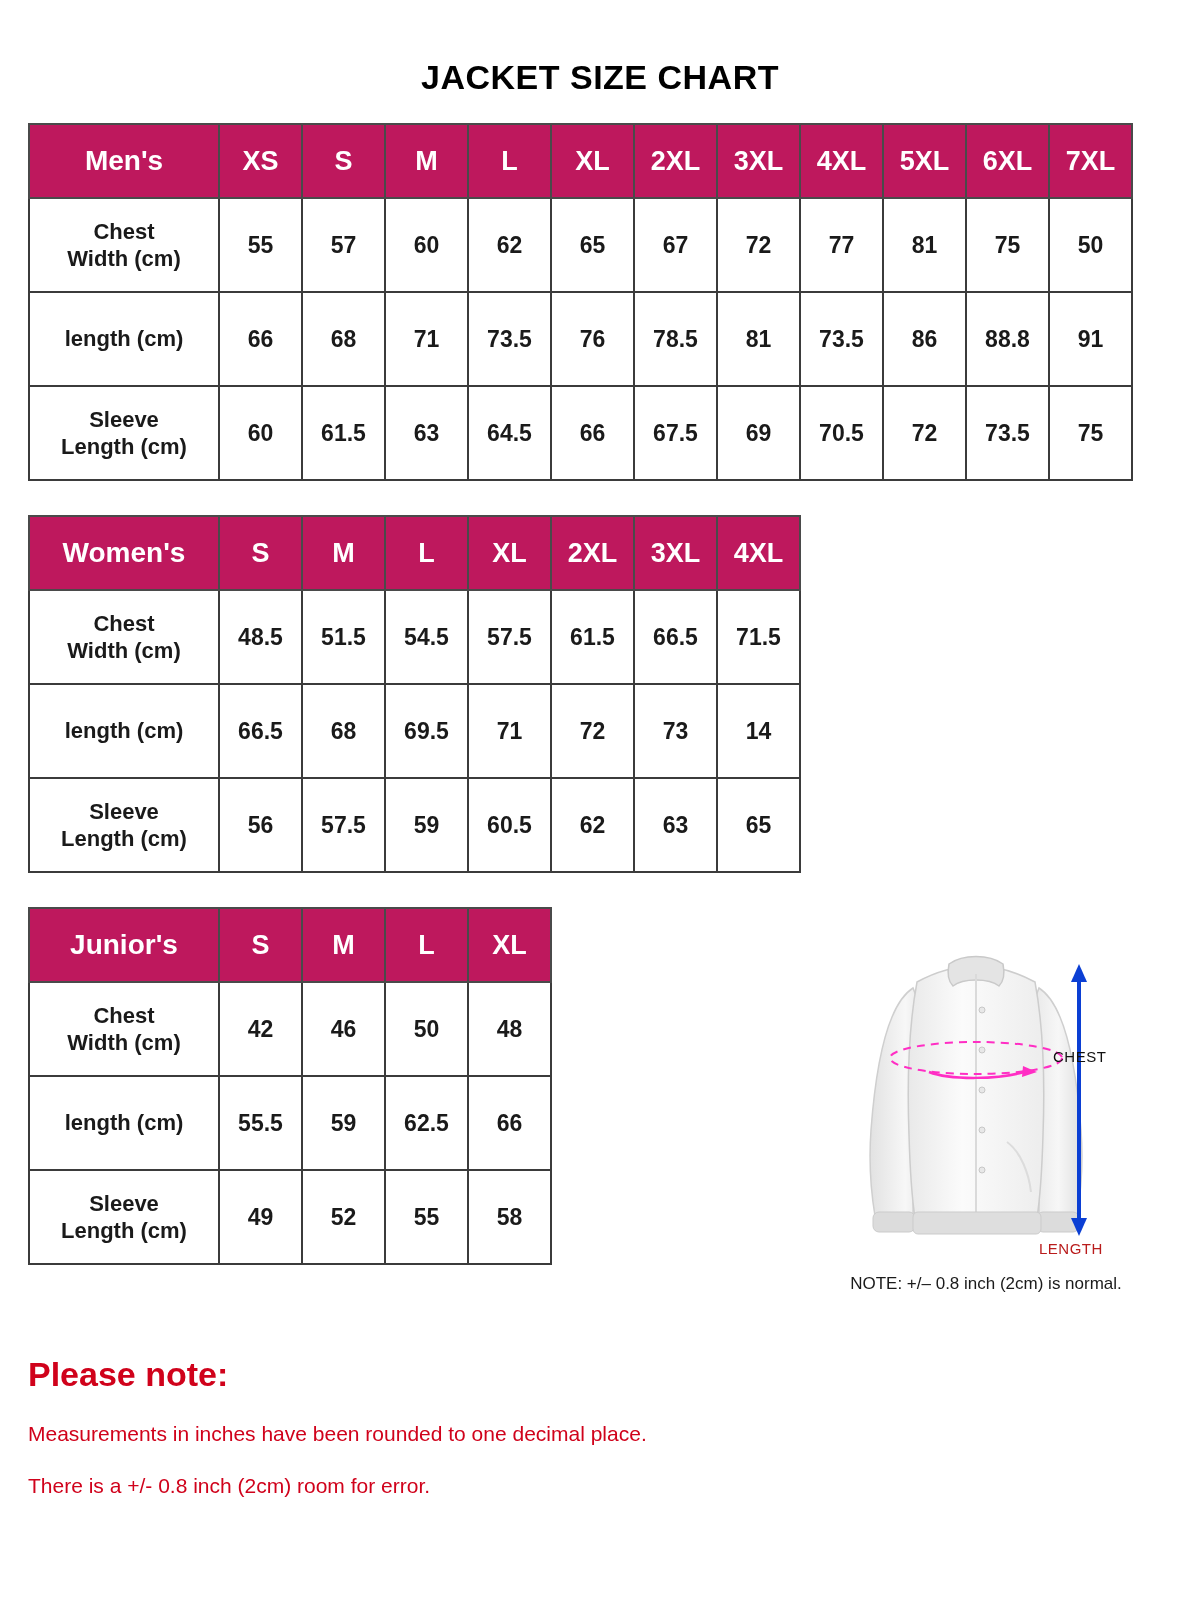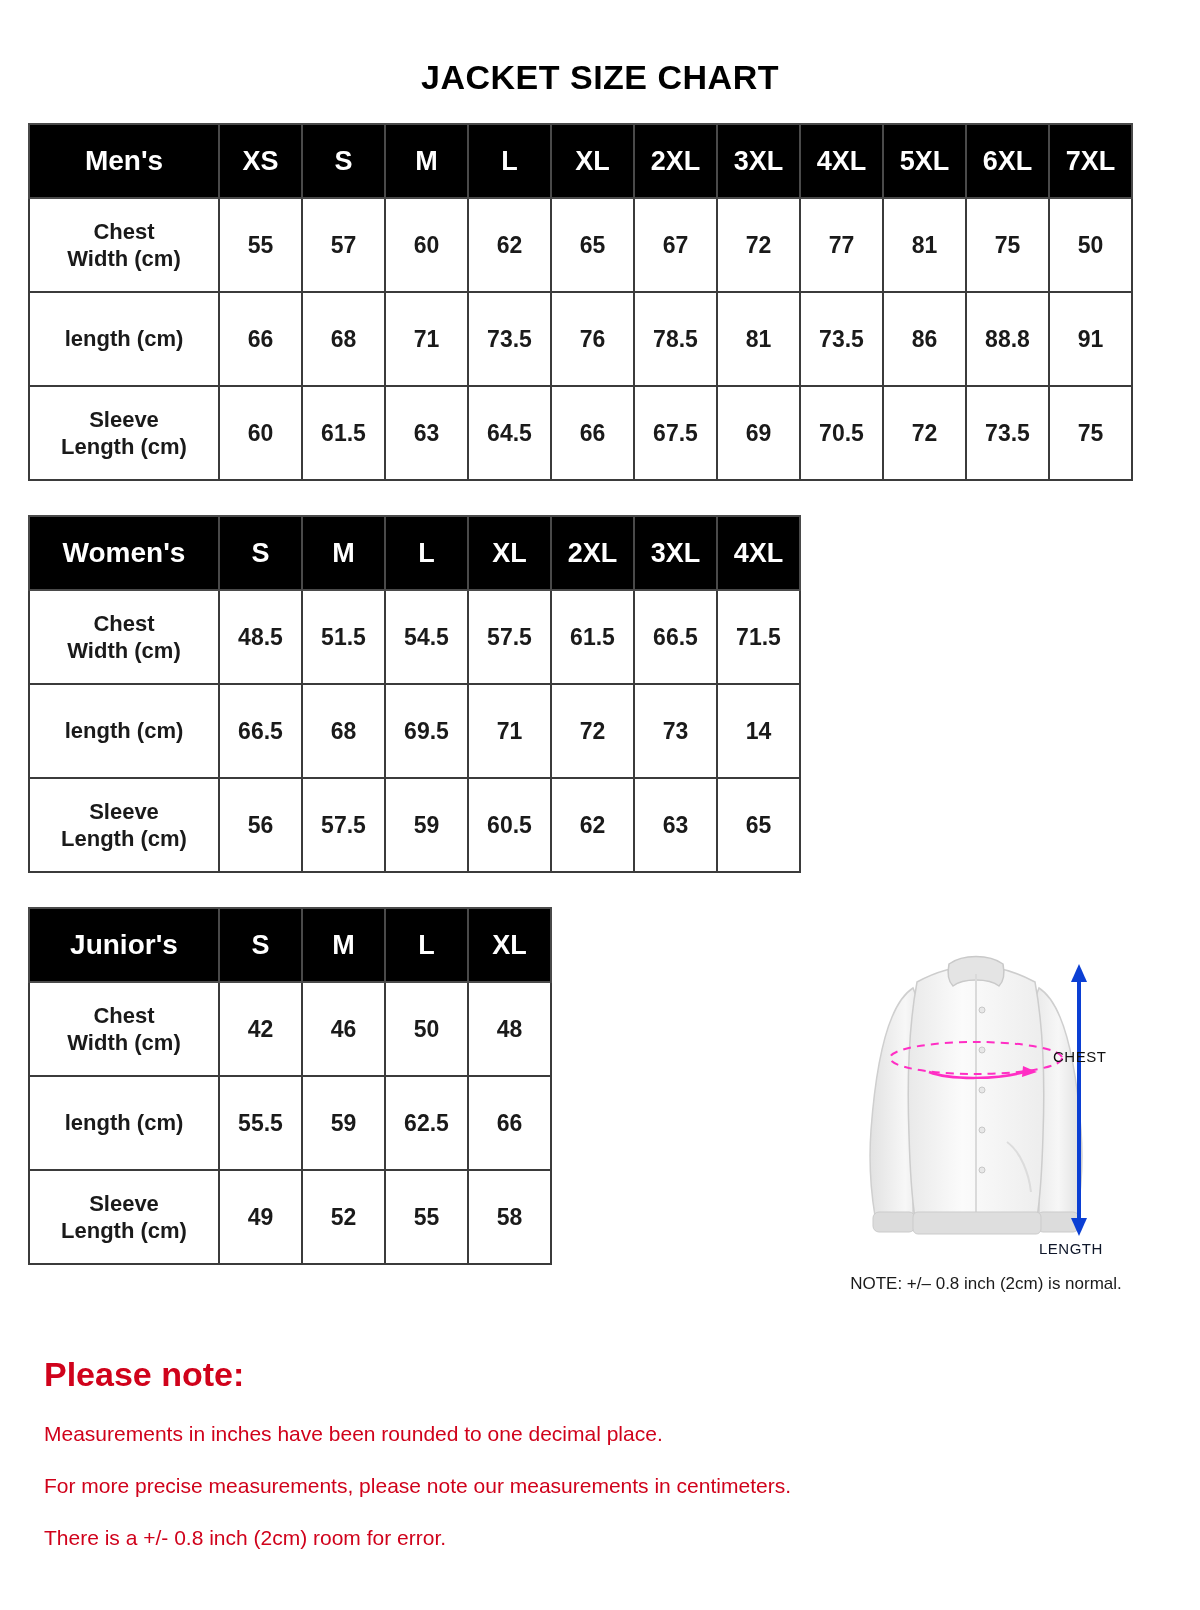--- a/index.html
+++ b/index.html
@@ -42,21 +42,21 @@
     border: 2px solid #3b3b3b;
     text-align: center;
     vertical-align: middle;
     font-size: 23px;
     font-weight: bold;
     color: #1a1a1a;
     background: #ffffff;
     padding: 0;
   }
   table.size-table thead th {
-    background: #000000;
+    background: #be185d;
     color: #ffffff;
     height: 72px;
     font-size: 27px;
     border-color: #4a4a4a;
   }
   table.size-table thead th.row-head {
     font-size: 28px;
   }
   table.size-table tbody th.row-head {
     background: #ffffff;
@@ -95,21 +95,21 @@
   .note-line {
     text-align: center;
     font-size: 17px;
     color: #1a1a1a;
     margin-top: 14px;
     font-family: "Liberation Sans", sans-serif;
   }
 
   .please-wrap {
     position: absolute;
-    left: 44px;
+    left: 28px;
     top: 1355px;
     width: 1000px;
   }
   .please-title {
     color: #d0021b;
     font-size: 34px;
     font-weight: bold;
     margin-bottom: 16px;
   }
   .please-line {
@@ -122,21 +122,21 @@
   .lbl-chest {
     position: absolute;
     font-size: 15px;
     letter-spacing: 0.5px;
     color: #111;
   }
   .lbl-length {
     position: absolute;
     font-size: 15px;
     letter-spacing: 0.5px;
-    color: #0f172a;
+    color: #b91c1c;
   }
 </style>
 </head>
 <body>
 
 <div class="page">
 
   <div class="title">JACKET SIZE CHART</div>
 
   <table class="size-table tbl-men">
@@ -386,17 +386,16 @@
       </svg>
       <div class="lbl-chest" style="left:232px; top:118px;">CHEST</div>
       <div class="lbl-length" style="left:218px; top:310px;">LENGTH</div>
     </div>
     <div class="note-line">NOTE:  +/– 0.8 inch (2cm) is normal.</div>
   </div>
 
   <div class="please-wrap">
     <div class="please-title">Please note:</div>
     <div class="please-line">Measurements in inches have been rounded to one decimal place.</div>
-    <div class="please-line">For more precise measurements, please note our measurements in centimeters.</div>
     <div class="please-line">There is a +/- 0.8 inch (2cm) room for error.</div>
   </div>
 
 </div>
 
 </body></html>

